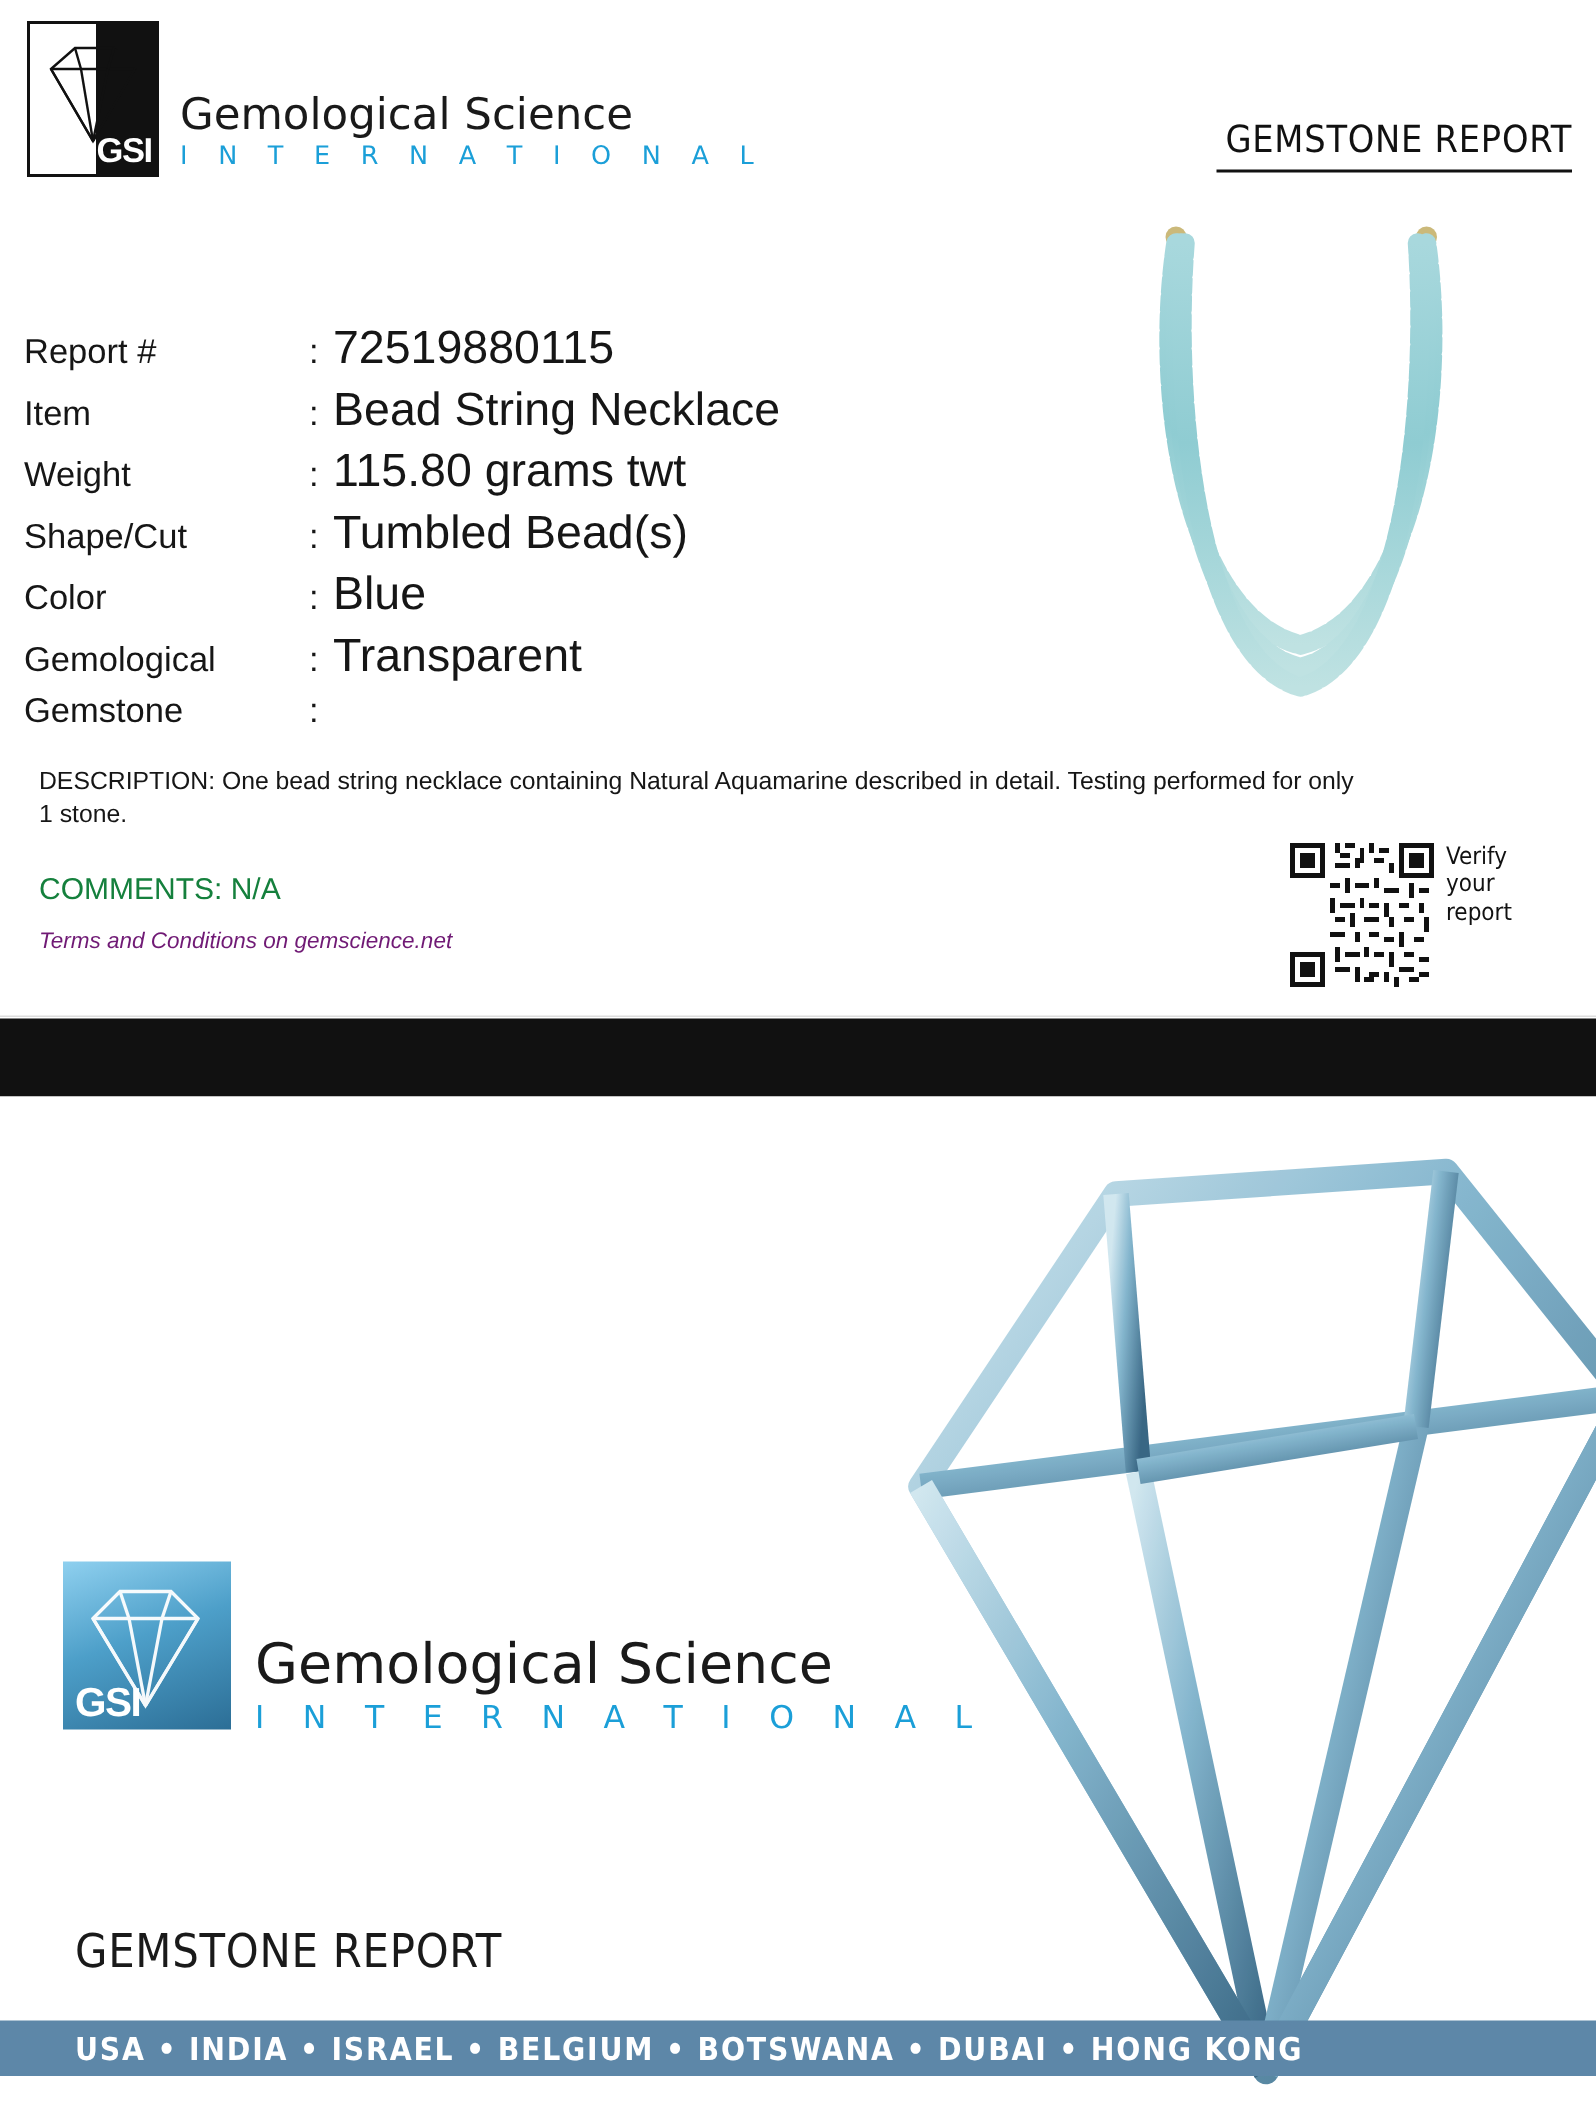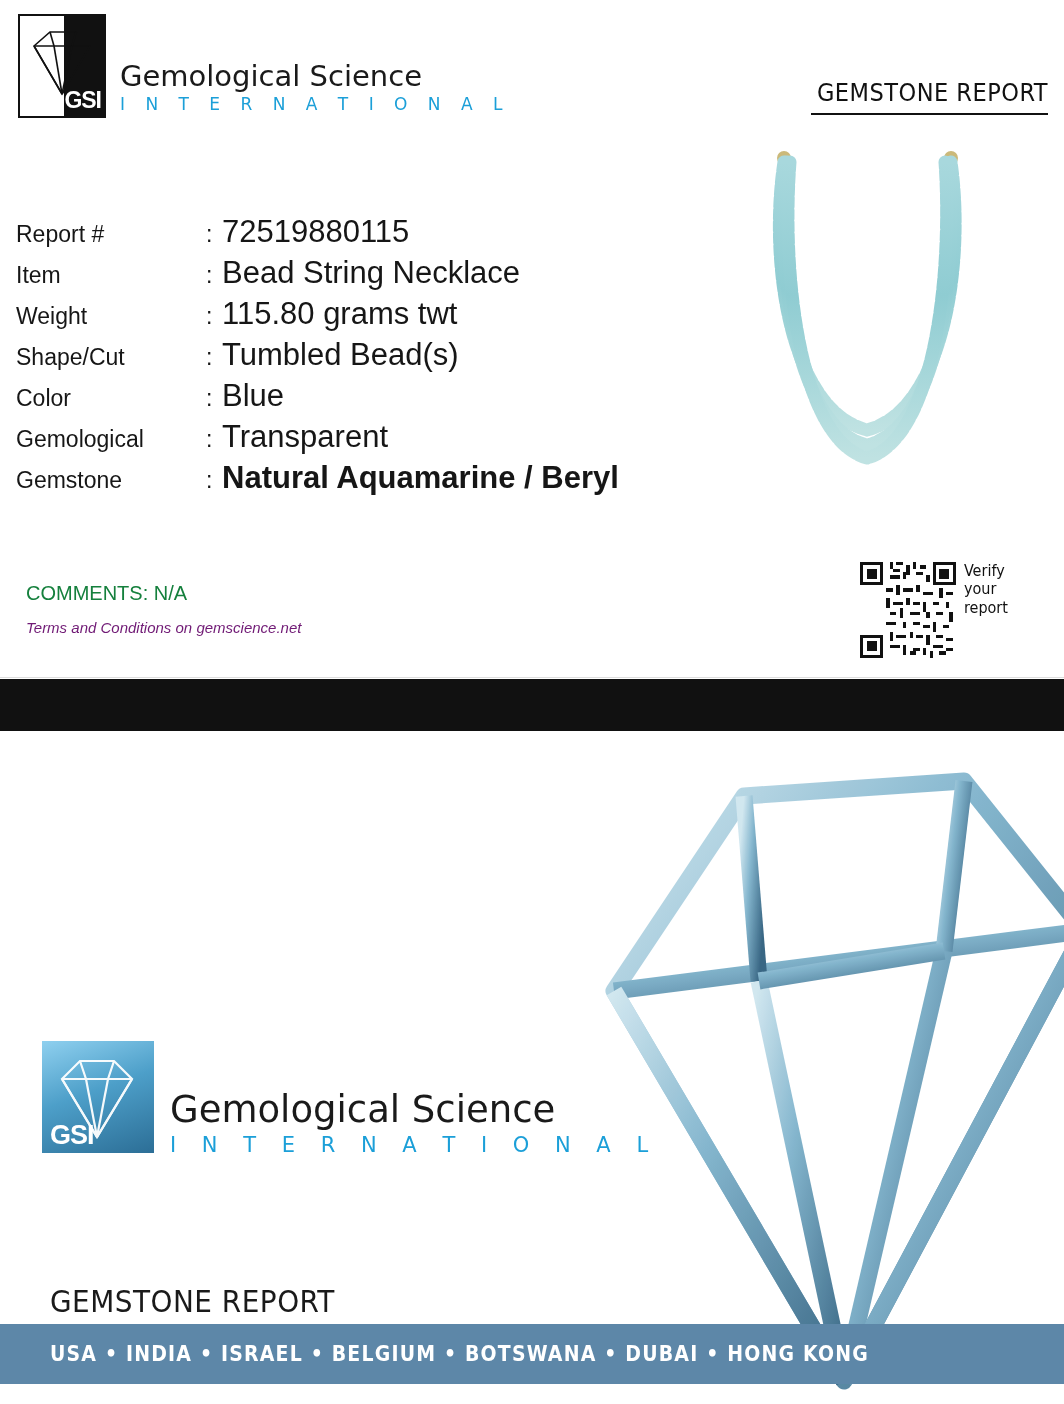--- a/index.html
+++ b/index.html
@@ -225,21 +225,21 @@
     position: absolute;
     left: 50px; top: 552px;
     font-size: 31px;
     color: #1a1a1a;
     letter-spacing: 0.5px;
     font-family: "DejaVu Sans Condensed", "Liberation Sans", sans-serif;
   }
   .footer-bar {
     position: absolute;
     left: 0; bottom: 20px;
-    width: 1064px; height: 60px;
+    width: 1064px; height: 37px;
     background: #5d87a8;
     display: flex;
     align-items: center;
   }
   .footer-text {
     margin-left: 50px;
     color: #ffffff;
     font-size: 21px;
     letter-spacing: 1.2px;
     font-weight: bold;
@@ -306,24 +306,24 @@
         <span class="det-value">Blue</span>
       </div>
       <div class="det-row">
         <span class="det-label">Gemological</span>
         <span class="det-colon">:</span>
         <span class="det-value">Transparent</span>
       </div>
       <div class="det-row">
         <span class="det-label">Gemstone</span>
         <span class="det-colon">:</span>
-        <span class="det-value bold">Natural Aquamarine / Beryl</span>
-      </div>
-    </div>
-
+      </div>
+    </div>
+
+    <div class="desc">DESCRIPTION: One bead string necklace containing Natural Aquamarine described in detail. Testing performed for only 1 stone.</div>
     <div class="comments">COMMENTS: N/A</div>
     <div class="terms">Terms and Conditions on gemscience.net</div>
 
     <div class="photo">
       <svg width="280" height="340" viewBox="0 0 280 340">
         <defs>
           <linearGradient id="beadg" x1="0" y1="0" x2="0" y2="1">
             <stop offset="0%" stop-color="#a8d8dd"></stop>
             <stop offset="45%" stop-color="#8fccd2"></stop>
             <stop offset="100%" stop-color="#bfe2e2"></stop>

